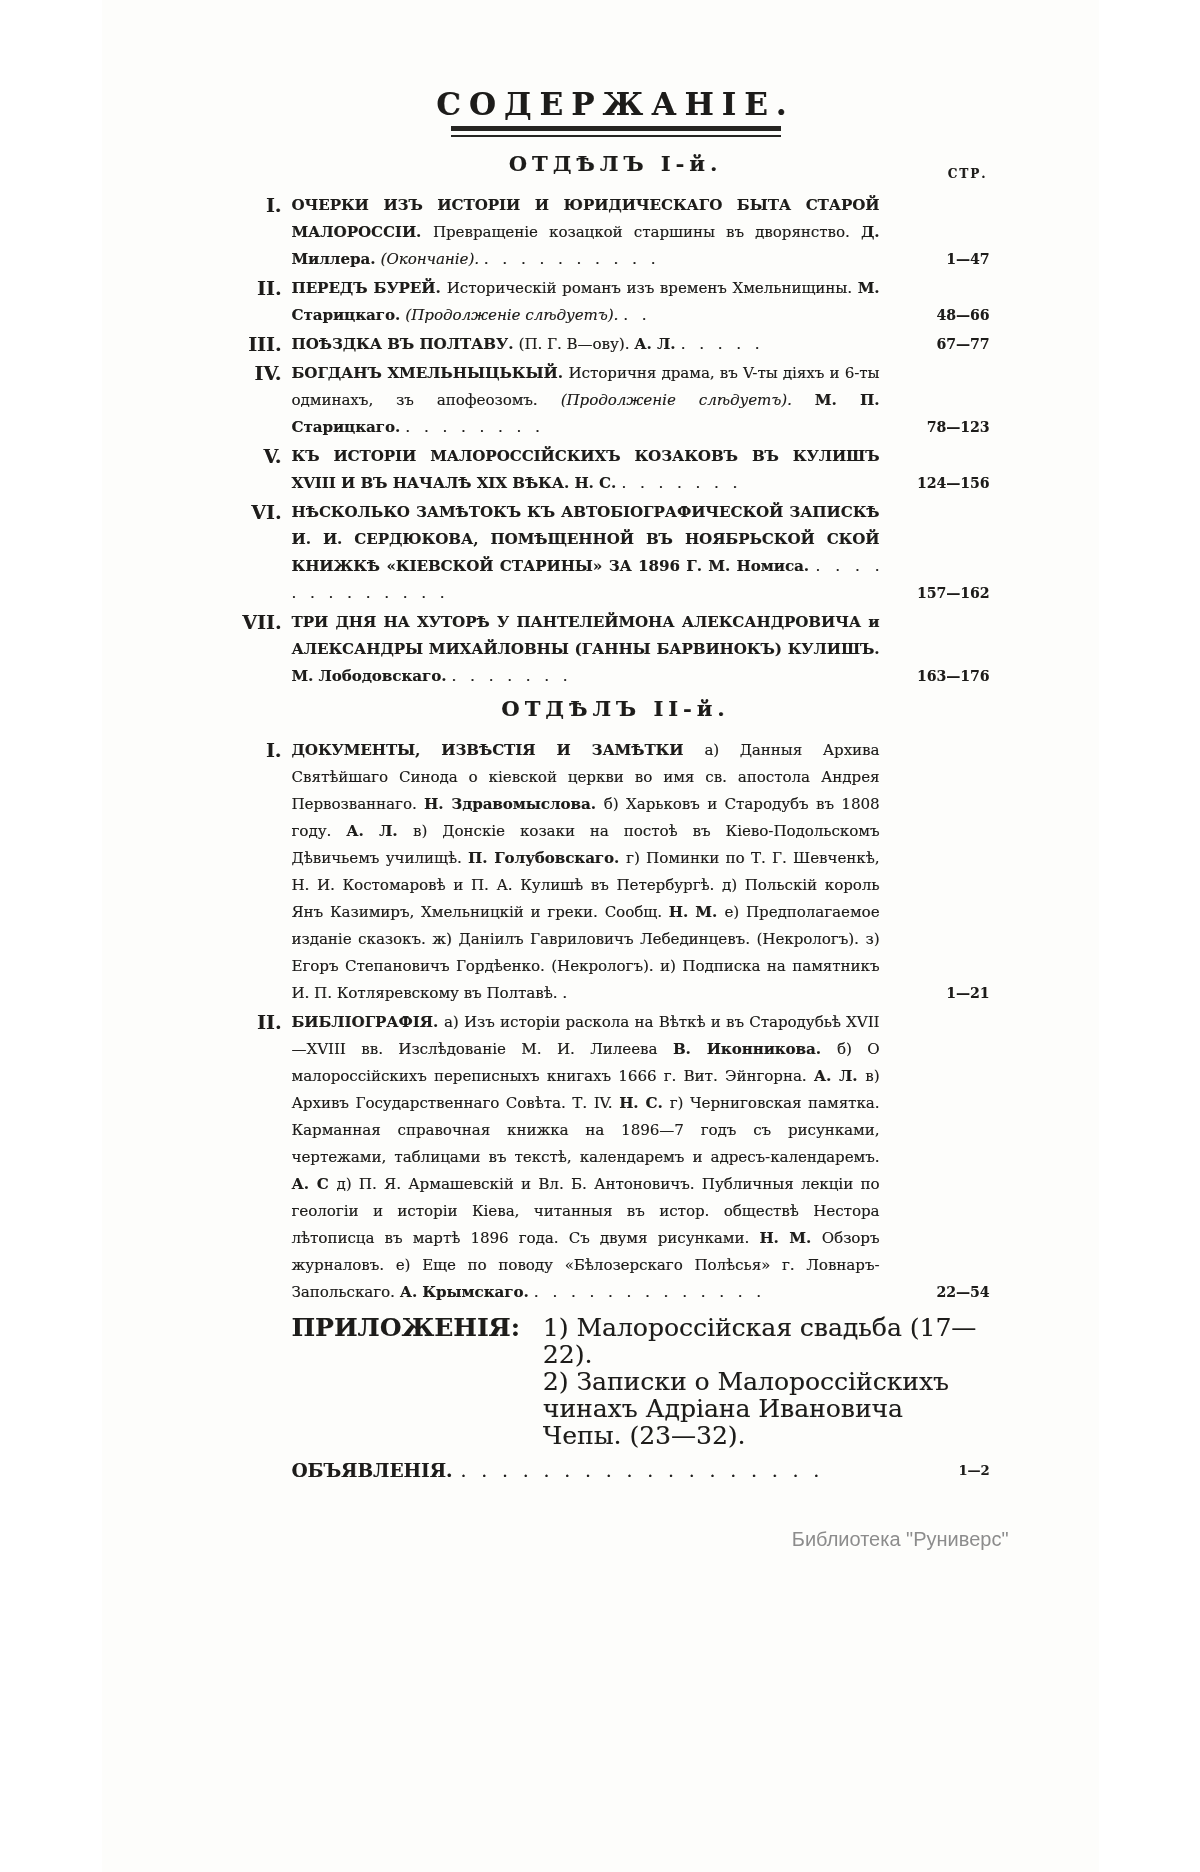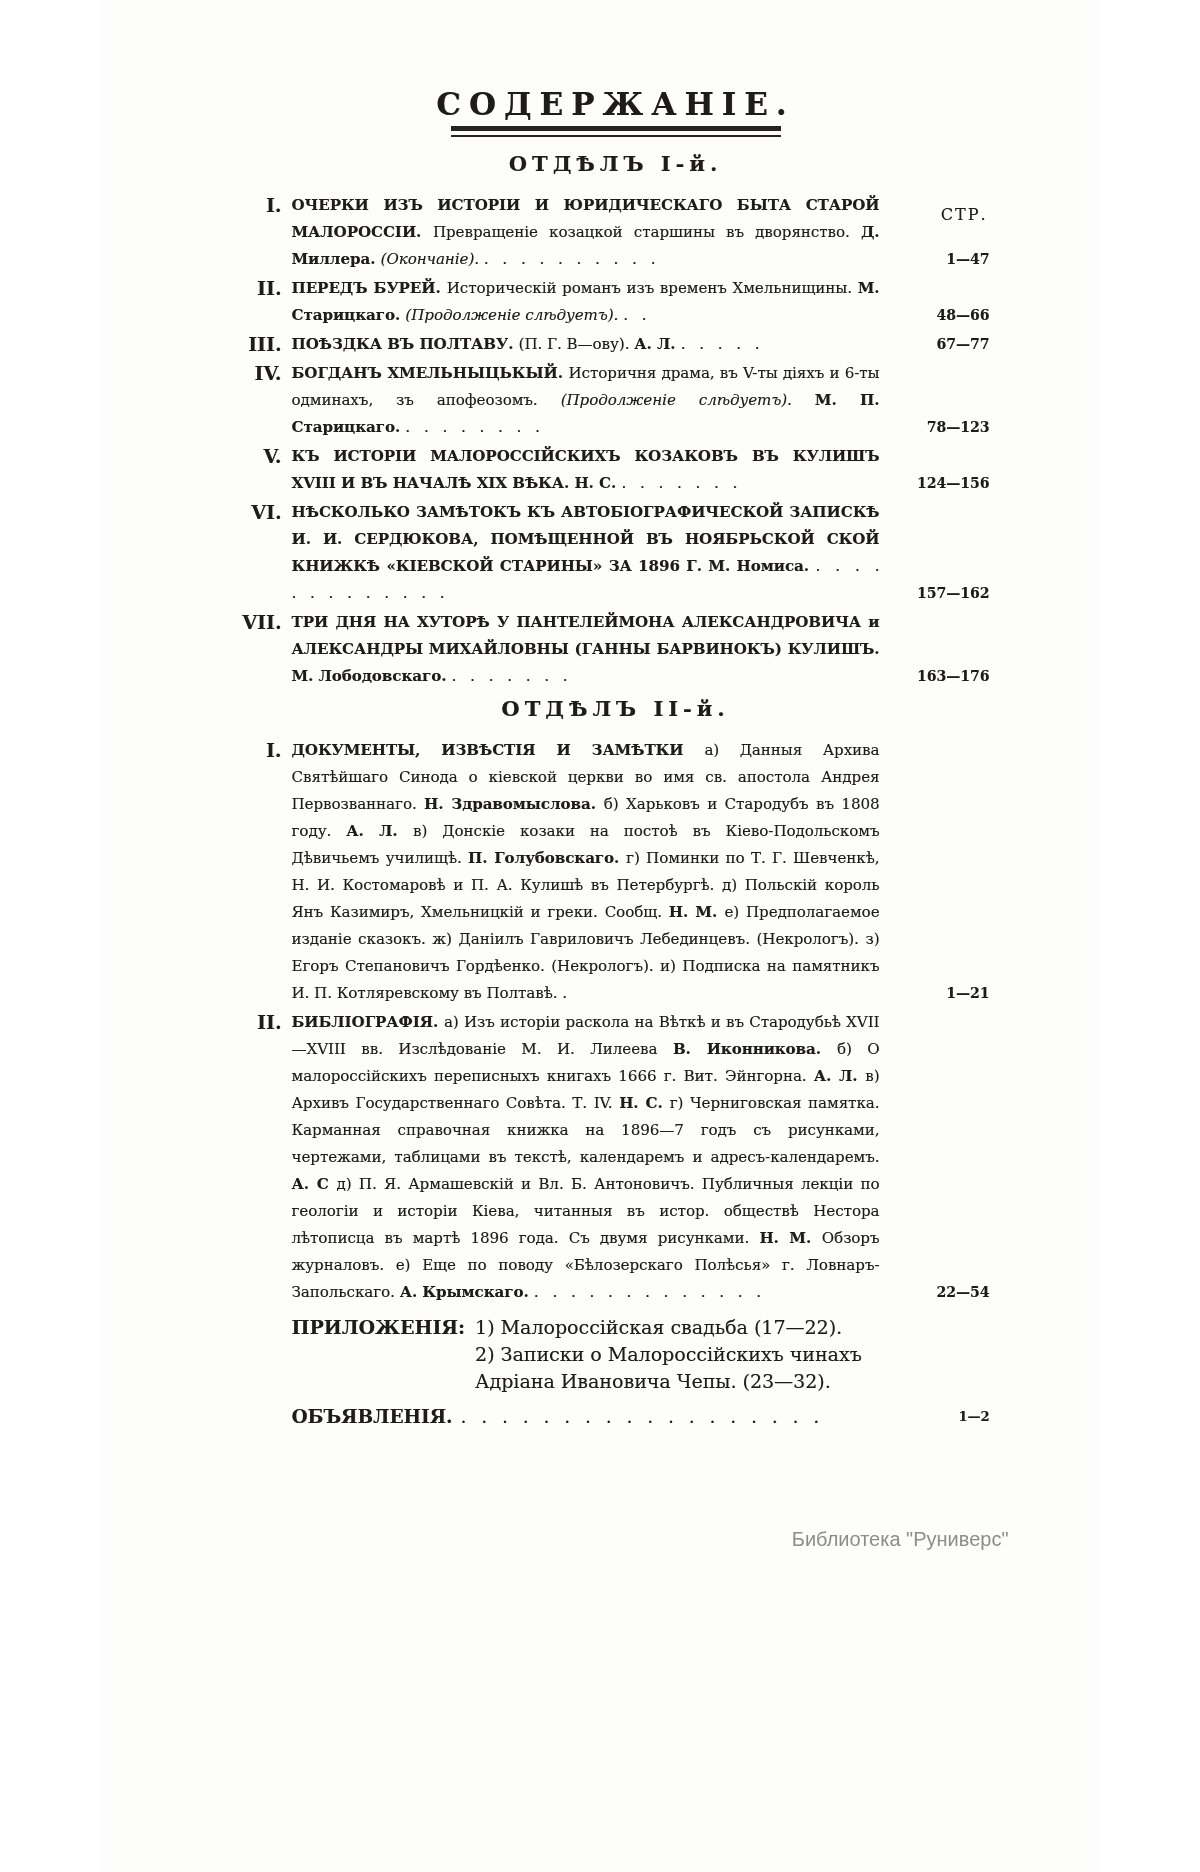--- a/index.html
+++ b/index.html
@@ -42,24 +42,23 @@
   .section-heading {
     display: inline-block;
     font-size: 21px;
     font-weight: 700;
     letter-spacing: 5px;
   }
   .col-header {
     position: absolute;
     right: 2px;
     top: 16px;
-    font-size: 16px;
-    font-weight: 400;
+    font-size: 12px;
+    font-weight: 700;
     letter-spacing: 2px;
-    margin-top: 38px;
   }
   .entry {
     display: flex;
     align-items: flex-end;
     margin-bottom: 2px;
   }
   .entry .num {
     flex: 0 0 50px;
     box-sizing: border-box;
     align-self: flex-start;
@@ -86,22 +85,23 @@
   }
   .seg-caps  { font-weight: 700; }
   .seg-bold  { font-weight: 700; }
   .seg-italic{ font-style: italic; }
   .seg-normal{ font-weight: 400; }
   .seg-dots  { font-weight: 400; word-spacing: 9px; }
   .appendix {
     display: flex;
     margin: 8px 0 2px 0;
     padding-left: 50px;
-    font-size: 19px;
-    line-height: 27px;
+    font-size: 25px;
+    line-height: 27px;
+    gap: 13px;
   }
   .appendix-label {
     font-weight: 700;
     white-space: nowrap;
     padding-right: 10px;
   }
   .appendix-items { width: 470px; }
   .ads {
     display: flex;
     align-items: flex-end;

